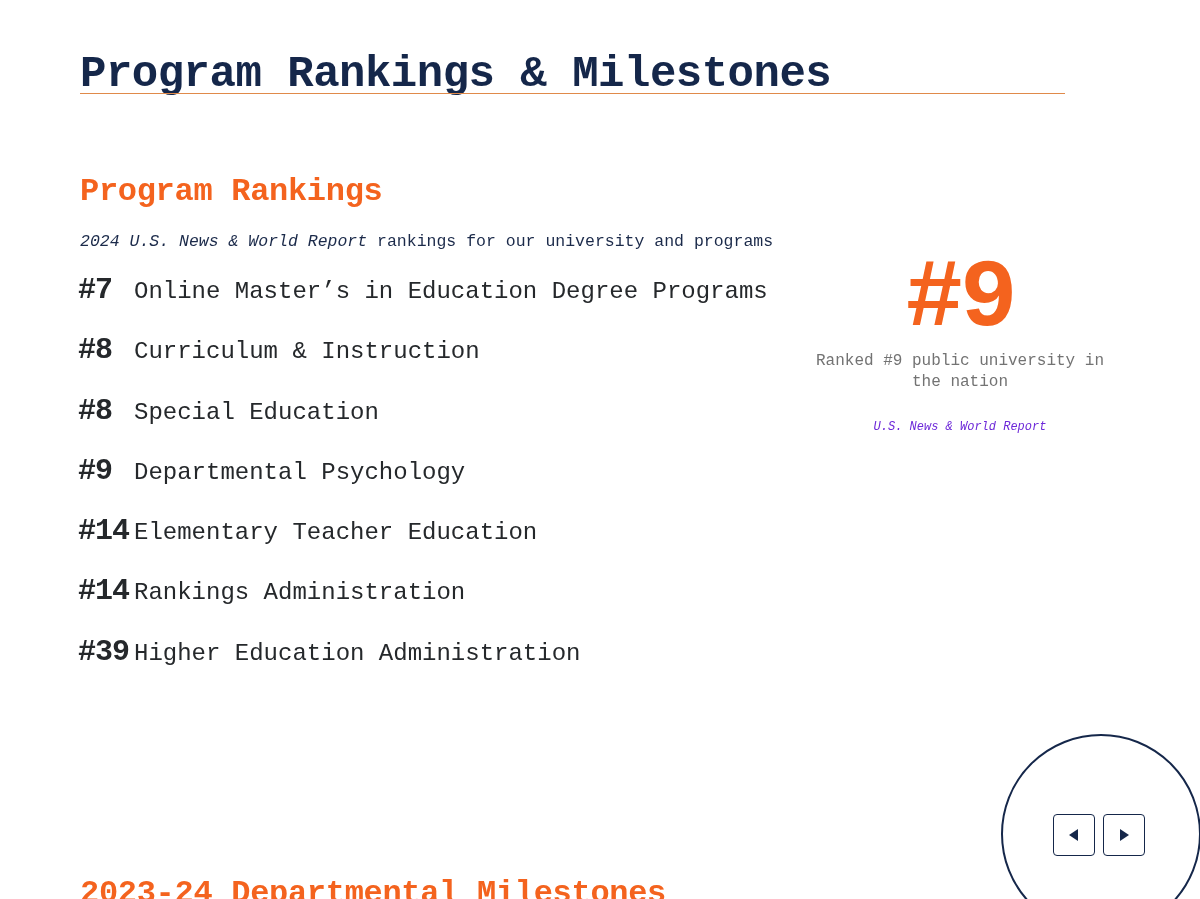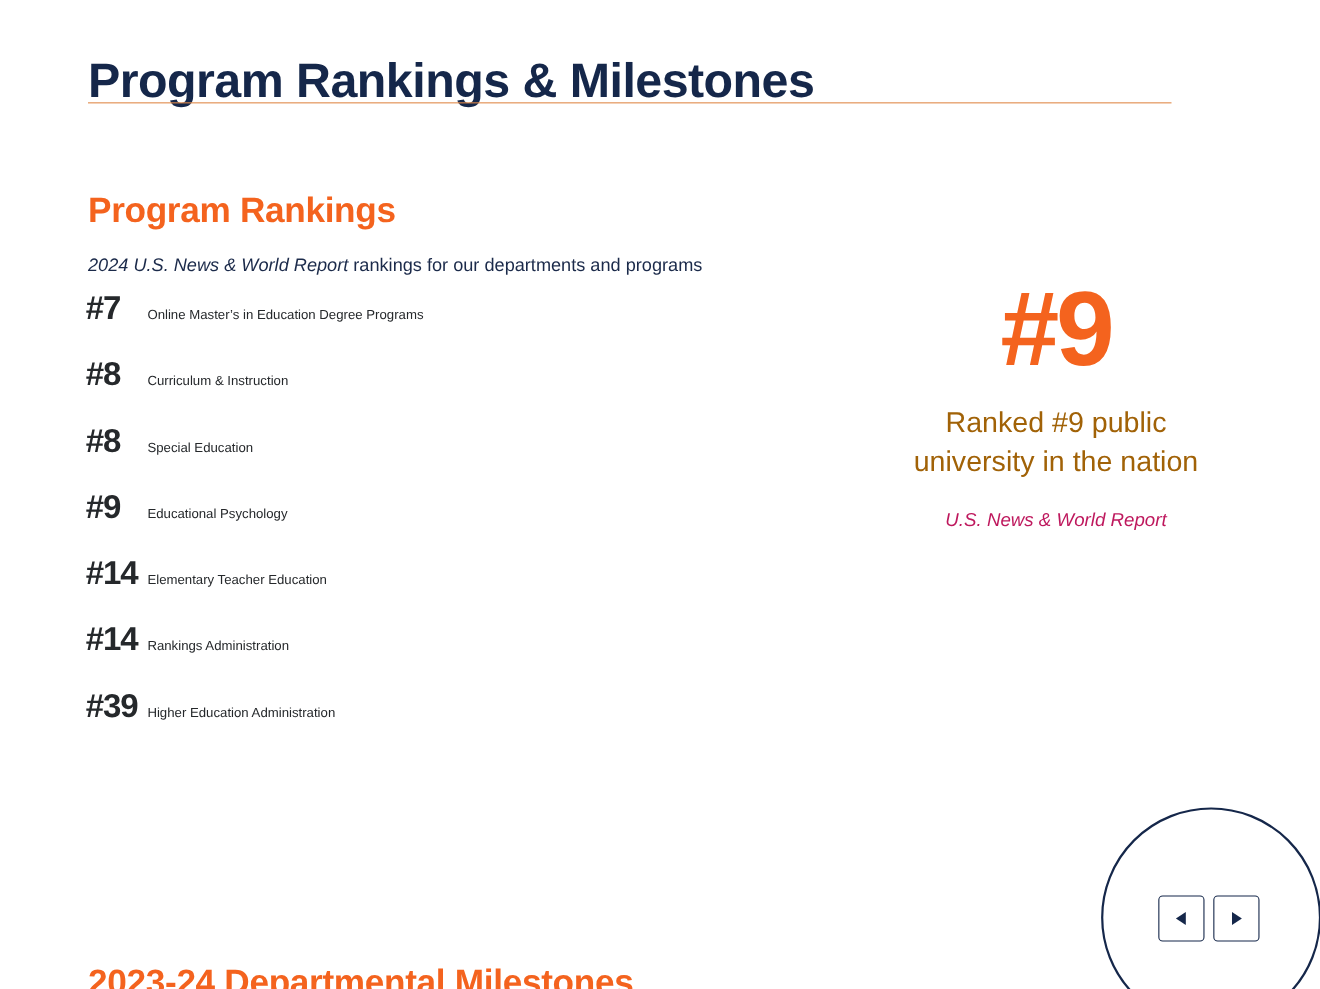--- a/index.html
+++ b/index.html
@@ -14,20 +14,21 @@
     color: #1b2a4a;
     overflow: hidden;
     position: relative;
   }
 
   .page {
     position: relative;
     width: 1200px;
     height: 899px;
     box-sizing: border-box;
+    font-family: Liberation Mono, monospace;
   }
 
   
   .page-title {
     position: absolute;
     left: 80px;
     top: 20px;
     font-size: 44px;
     font-weight: bold;
     letter-spacing: -0.5px;
@@ -80,21 +81,21 @@
   }
   .rank-num {
     font-size: 30px;
     font-weight: bold;
     color: #25282b;
     letter-spacing: -1px;
     min-width: 56px;
     line-height: 1;
   }
   .rank-label {
-    font-size: 12px;
+    font-size: 24px;
     color: #25282b;
     line-height: 1;
     white-space: nowrap;
     margin-top: 24px;
   }
 
   
   .highlight {
     position: absolute;
     left: 810px;
@@ -103,30 +104,29 @@
     text-align: center;
   }
   .highlight-number {
     font-size: 96px;
     font-weight: bold;
     color: #f4631e;
     letter-spacing: -3px;
     line-height: 1.05;
   }
   .highlight-text {
-    margin-top: 16px;
-    font-size: 26px;
+    font-size: 16px;
     line-height: 1.35;
-    color: #a16207;
+    color: #737373;
   }
   .highlight-source {
     margin-top: 26px;
-    font-size: 17px;
+    font-size: 12px;
     font-style: italic;
-    color: #be185d;
+    color: #6d28d9;
   }
 
   
   .carousel-control {
     position: absolute;
     left: 1001px;
     top: 734px;
     width: 200px;
     height: 200px;
     border: 2px solid #15274a;
@@ -159,39 +159,39 @@
 <body>
 
 <div class="page">
 
   <h1 class="page-title">Program Rankings &amp; Milestones</h1>
   <div class="title-rule"></div>
 
   <h2 class="section-heading" id="rankings-heading">Program Rankings</h2>
 
   <p class="rankings-subtitle">
-    <span class="src">2024 U.S. News &amp; World Report</span><span> rankings for our departments and programs</span>
+    <span class="src">2024 U.S. News &amp; World Report</span><span> rankings for our university and programs</span>
   </p>
 
   <div class="rank-list">
     <div class="rank-row">
       <span class="rank-num">#7</span>
       <span class="rank-label">Online Master’s in Education Degree Programs</span>
     </div>
     <div class="rank-row">
       <span class="rank-num">#8</span>
       <span class="rank-label">Curriculum &amp; Instruction</span>
     </div>
     <div class="rank-row">
       <span class="rank-num">#8</span>
       <span class="rank-label">Special Education</span>
     </div>
     <div class="rank-row">
       <span class="rank-num">#9</span>
-      <span class="rank-label">Educational Psychology</span>
+      <span class="rank-label">Departmental Psychology</span>
     </div>
     <div class="rank-row">
       <span class="rank-num">#14</span>
       <span class="rank-label">Elementary Teacher Education</span>
     </div>
     <div class="rank-row">
       <span class="rank-num">#14</span>
       <span class="rank-label">Rankings Administration</span>
     </div>
     <div class="rank-row">

